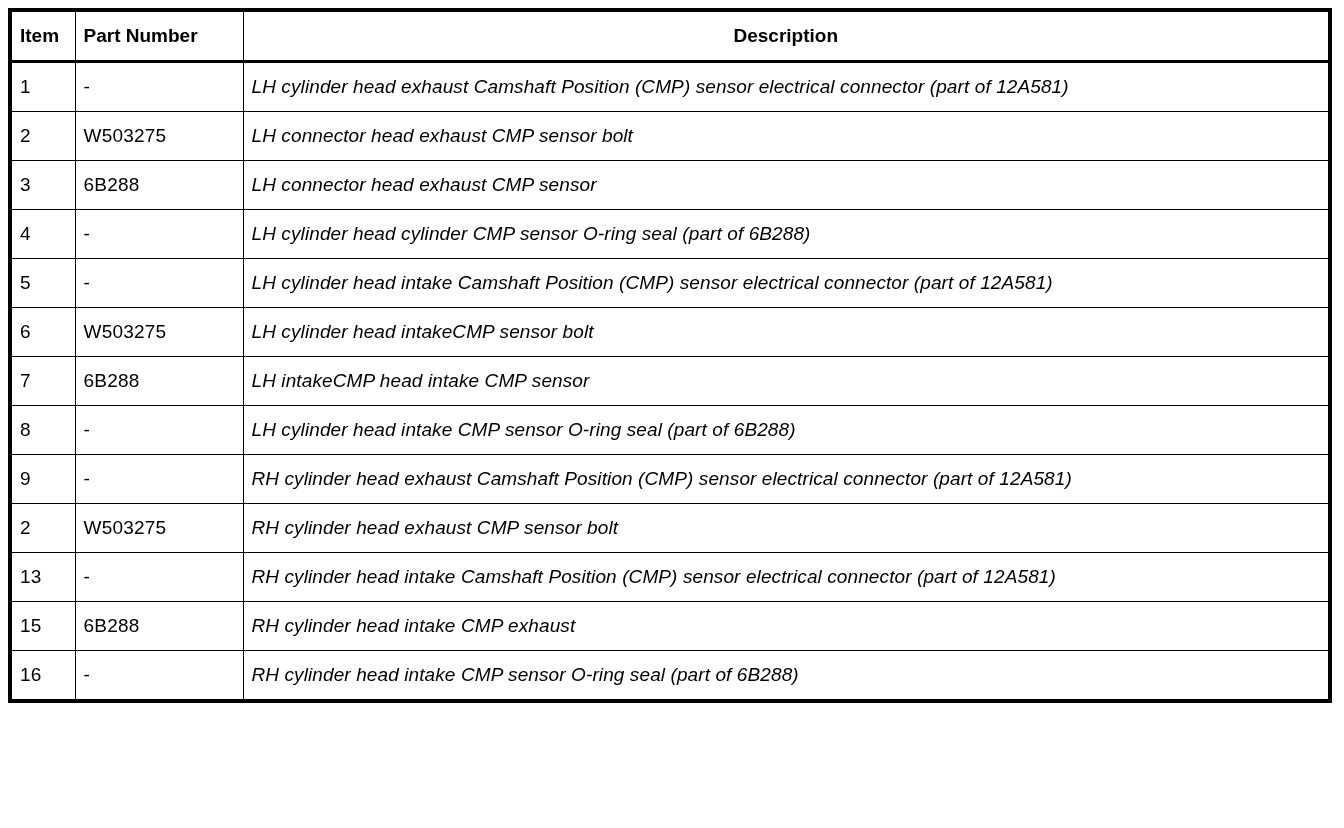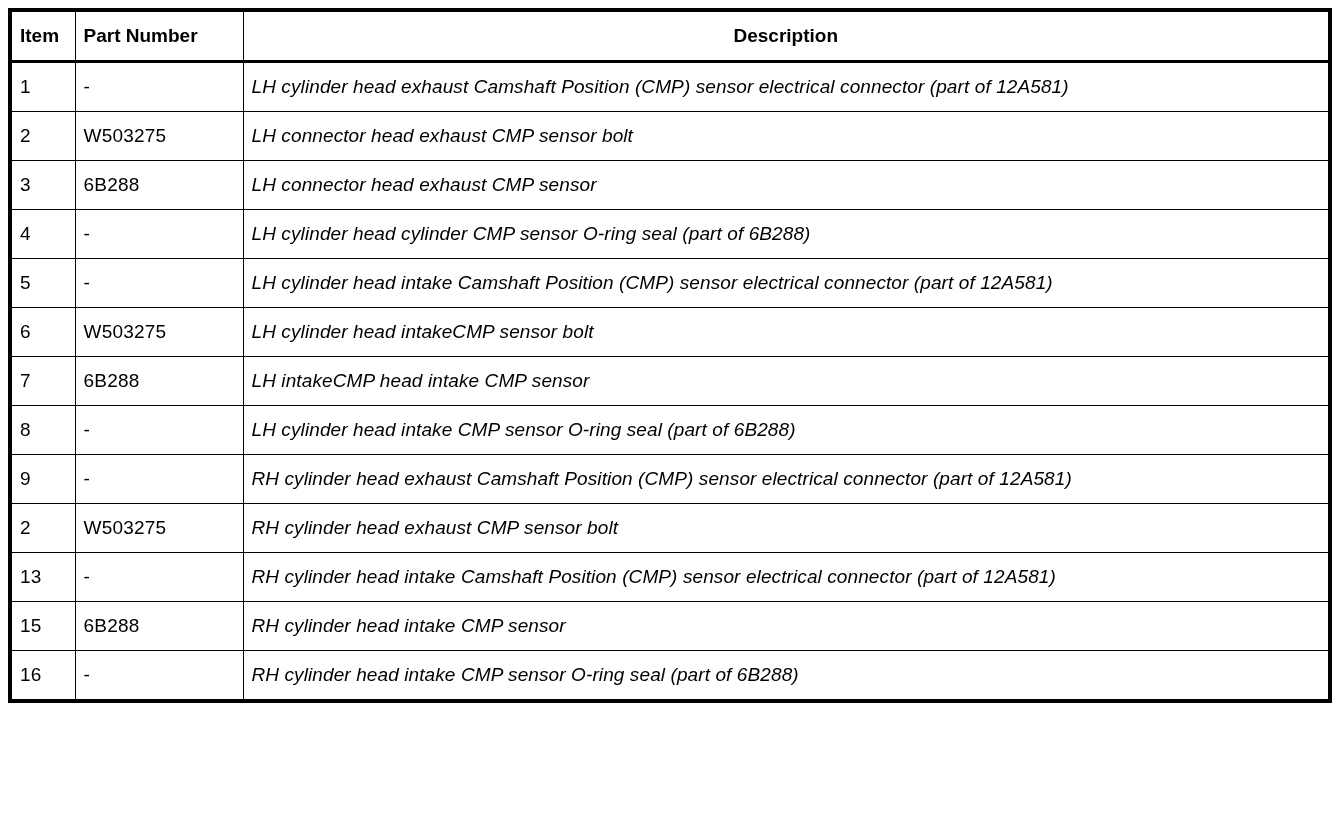--- a/index.html
+++ b/index.html
@@ -137,21 +137,21 @@
           <td class="cell-desc">RH cylinder head exhaust CMP sensor bolt</td>
         </tr>
         <tr>
           <td class="cell-item">13</td>
           <td class="cell-part">-</td>
           <td class="cell-desc">RH cylinder head intake Camshaft Position (CMP) sensor electrical connector (part of 12A581)</td>
         </tr>
         <tr>
           <td class="cell-item">15</td>
           <td class="cell-part">6B288</td>
-          <td class="cell-desc">RH cylinder head intake CMP sensor</td>
+          <td class="cell-desc">RH cylinder head intake CMP exhaust</td>
         </tr>
         <tr>
           <td class="cell-item">16</td>
           <td class="cell-part">-</td>
           <td class="cell-desc">RH cylinder head intake CMP sensor O-ring seal (part of 6B288)</td>
         </tr>
       </tbody>
   </table>
 </div>
 

